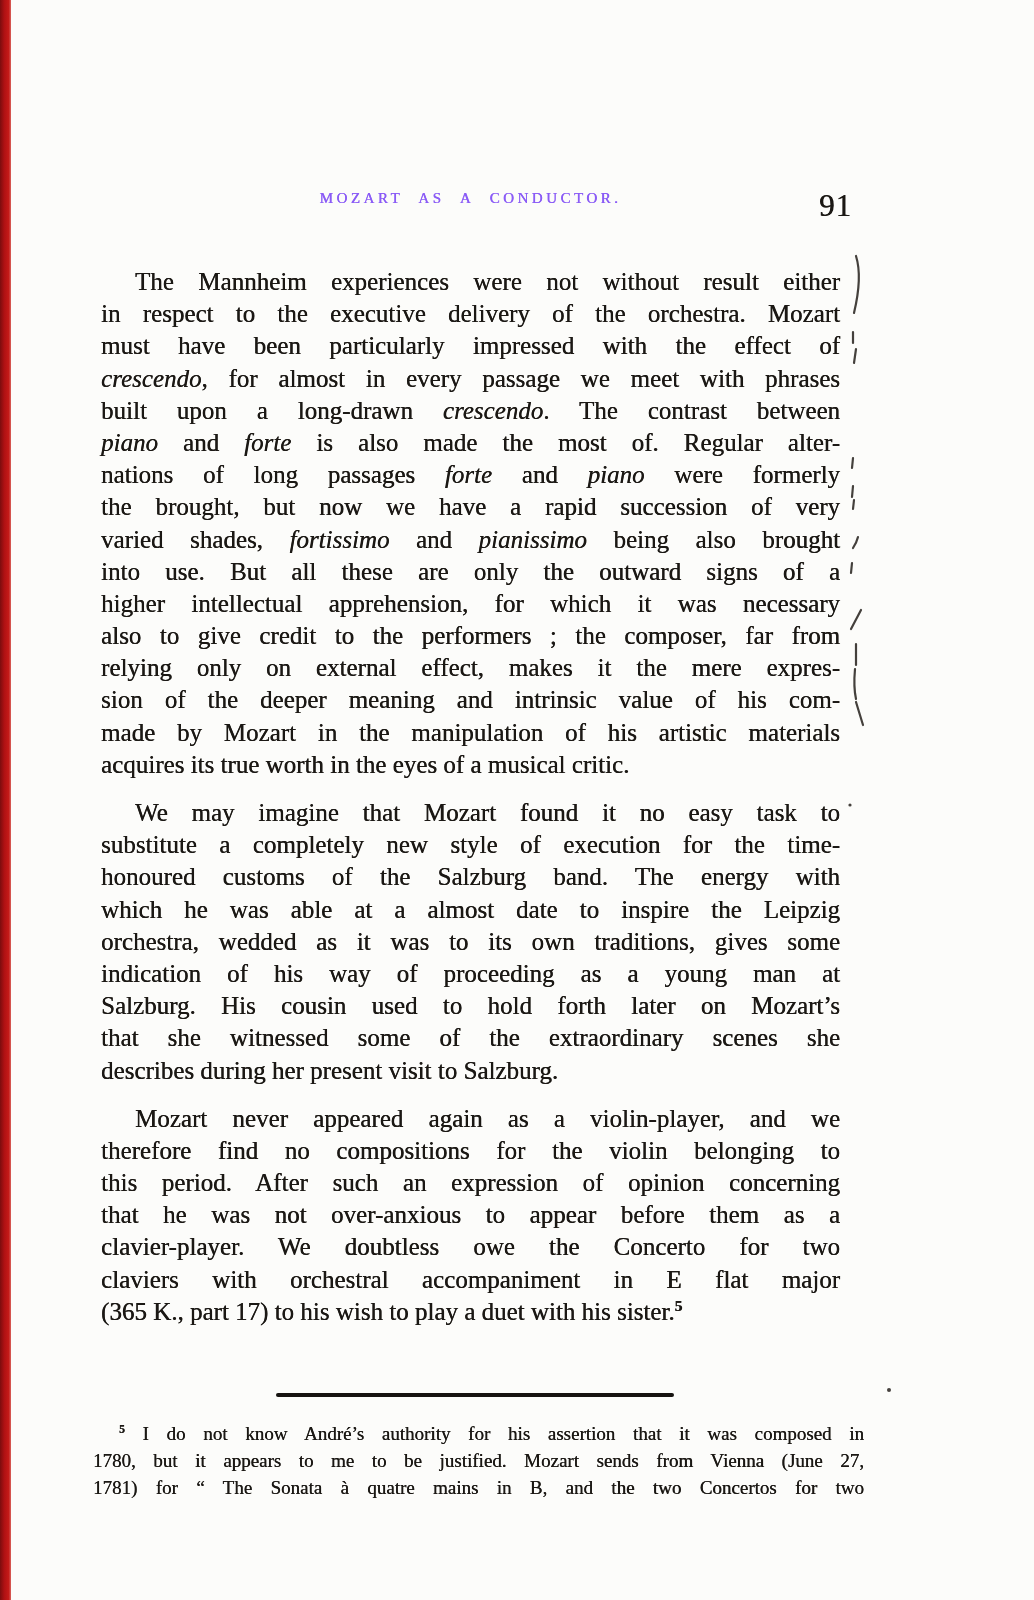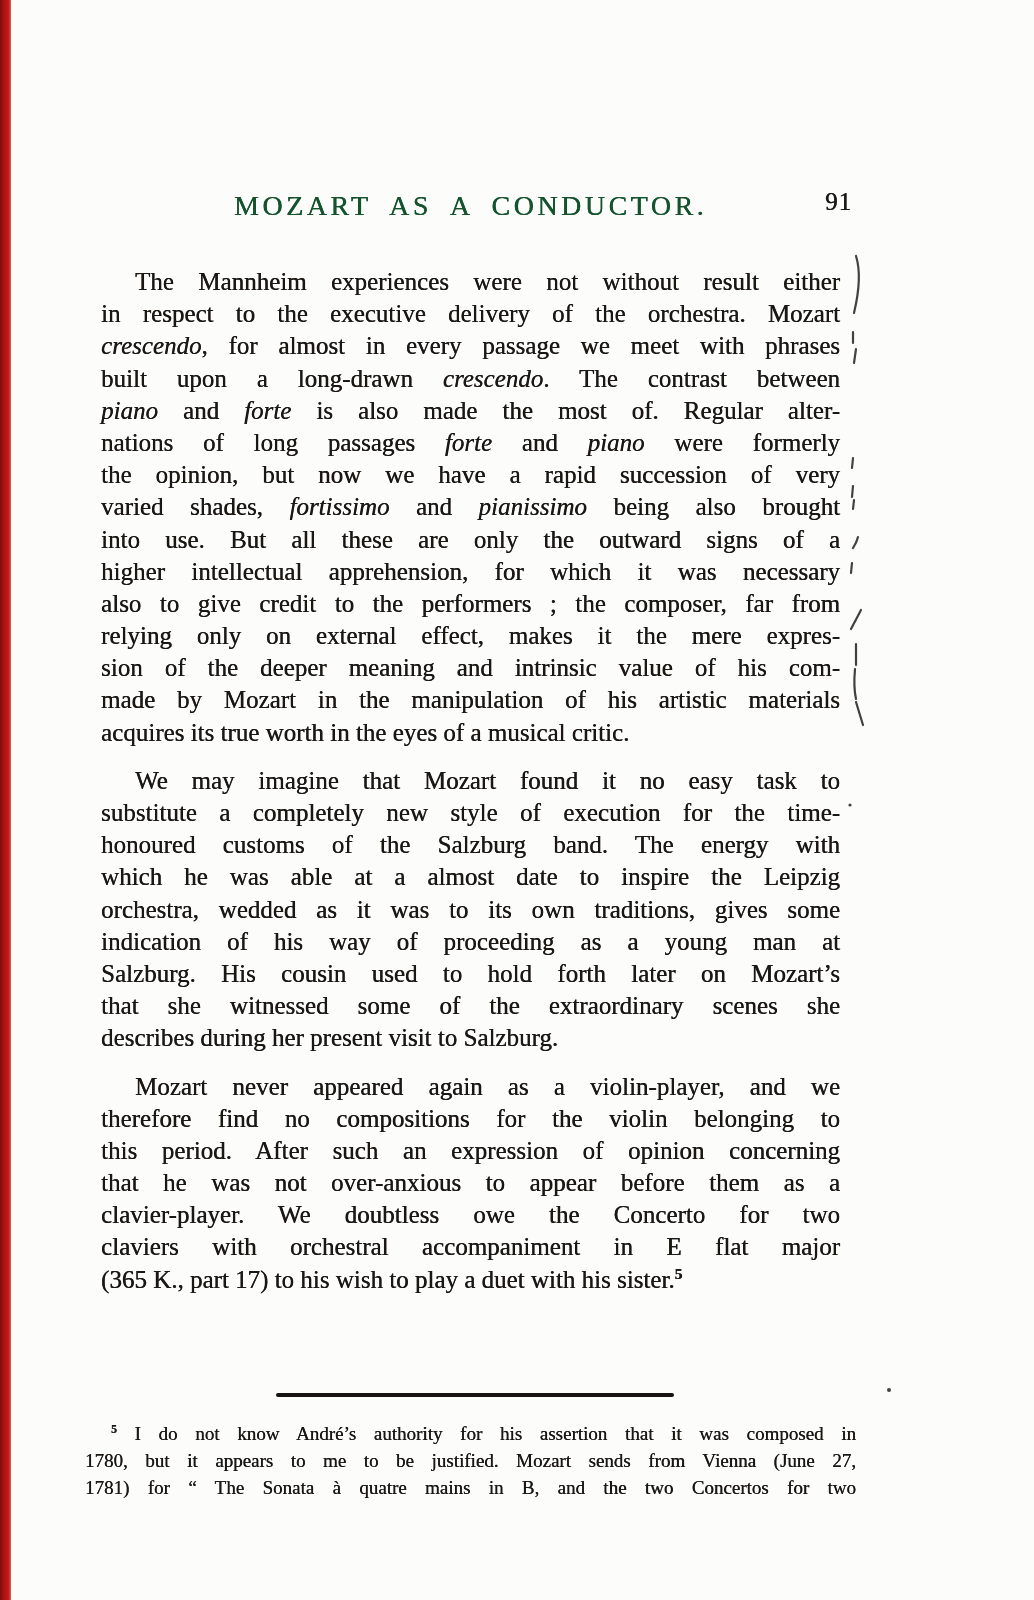--- a/index.html
+++ b/index.html
@@ -14,39 +14,39 @@
   
   .red-edge{
     position:absolute;left:0;top:0;width:11px;height:1600px;
     background:linear-gradient(90deg,#7c0d0e 0%,#b01113 40%,#c41a18 78%,#d9625c 100%);
   }
   .running-header{
     position:absolute;left:85px;top:190px;width:771px;height:34px;
   }
   .header-title{
     display:block;text-align:center;
-    font-size:28px;letter-spacing:3.5px;word-spacing:9px;
-    color:#14532d;text-shadow:0.4px 0 0 currentColor;
+    font-size:15px;letter-spacing:3.5px;word-spacing:9px;
+    color:#8b5cf6;text-shadow:0.4px 0 0 currentColor;
   }
   .page-number{
     position:absolute;right:4px;top:-2px;
-    font-size:25px;letter-spacing:1px;
+    font-size:31px;letter-spacing:1px;
     text-shadow:0.4px 0 0 currentColor;
   }
   .body-text{
     position:absolute;left:85px;top:250px;width:771px;
     font-size:25px;line-height:32.2px;
     text-shadow:0.35px 0 0 currentColor;
   }
   .footnote-sep{
     position:absolute;left:276px;top:1393px;width:398px;height:4px;
     background:#161310;border-radius:2px;
   }
   .footnote-text{
-    position:absolute;left:85px;top:1420px;width:771px;
+    position:absolute;left:93px;top:1420px;width:771px;
     font-size:19px;line-height:27px;
     text-shadow:0.3px 0 0 currentColor;
   }
   .para{margin:16px;}
   .line{
     text-align:justify;text-align-last:justify;
     height:32.2px;overflow:visible;white-space:normal;
   }
   .footnote-text .line{height:27px;}
   .line.flush{text-align-last:left;}
@@ -68,25 +68,26 @@
 
   <div class="running-header">
     <span class="header-title">MOZART AS A CONDUCTOR.</span>
     <span class="page-number">91</span>
   </div>
 
   <div class="body-text">
       <div class="para">
         <div class="line indent"><span>The Mannheim experiences were not without result either</span></div>
         <div class="line"><span>in respect to the executive delivery of the orchestra. Mozart</span></div>
+        <div class="line"><span>must have been particularly impressed with the effect of</span></div>
         <div class="line"><i>crescendo</i><span>, for almost in every passage we meet with phrases</span></div>
         <div class="line"><span>built upon a long-drawn </span><i>crescendo</i><span>. The contrast between</span></div>
         <div class="line"><i>piano</i><span> and </span><i>forte</i><span> is also made the most of. Regular alter-</span></div>
         <div class="line"><span>nations of long passages </span><i>forte</i><span> and </span><i>piano</i><span> were formerly</span></div>
-        <div class="line"><span>the opinion, but now we have a rapid succession of very</span></div>
+        <div class="line"><span>the brought, but now we have a rapid succession of very</span></div>
         <div class="line"><span>varied shades, </span><i>fortissimo</i><span> and </span><i>pianissimo</i><span> being also brought</span></div>
         <div class="line"><span>into use. But all these are only the outward signs of a</span></div>
         <div class="line"><span>higher intellectual apprehension, for which it was necessary</span></div>
         <div class="line"><span>also to give credit to the performers ; the composer, far from</span></div>
         <div class="line"><span>relying only on external effect, makes it the mere expres-</span></div>
         <div class="line"><span>sion of the deeper meaning and intrinsic value of his com-</span></div>
         <div class="line"><span>made by Mozart in the manipulation of his artistic materials</span></div>
         <div class="line flush"><span>acquires its true worth in the eyes of a musical critic.</span></div>
       </div>
       <div class="para">

